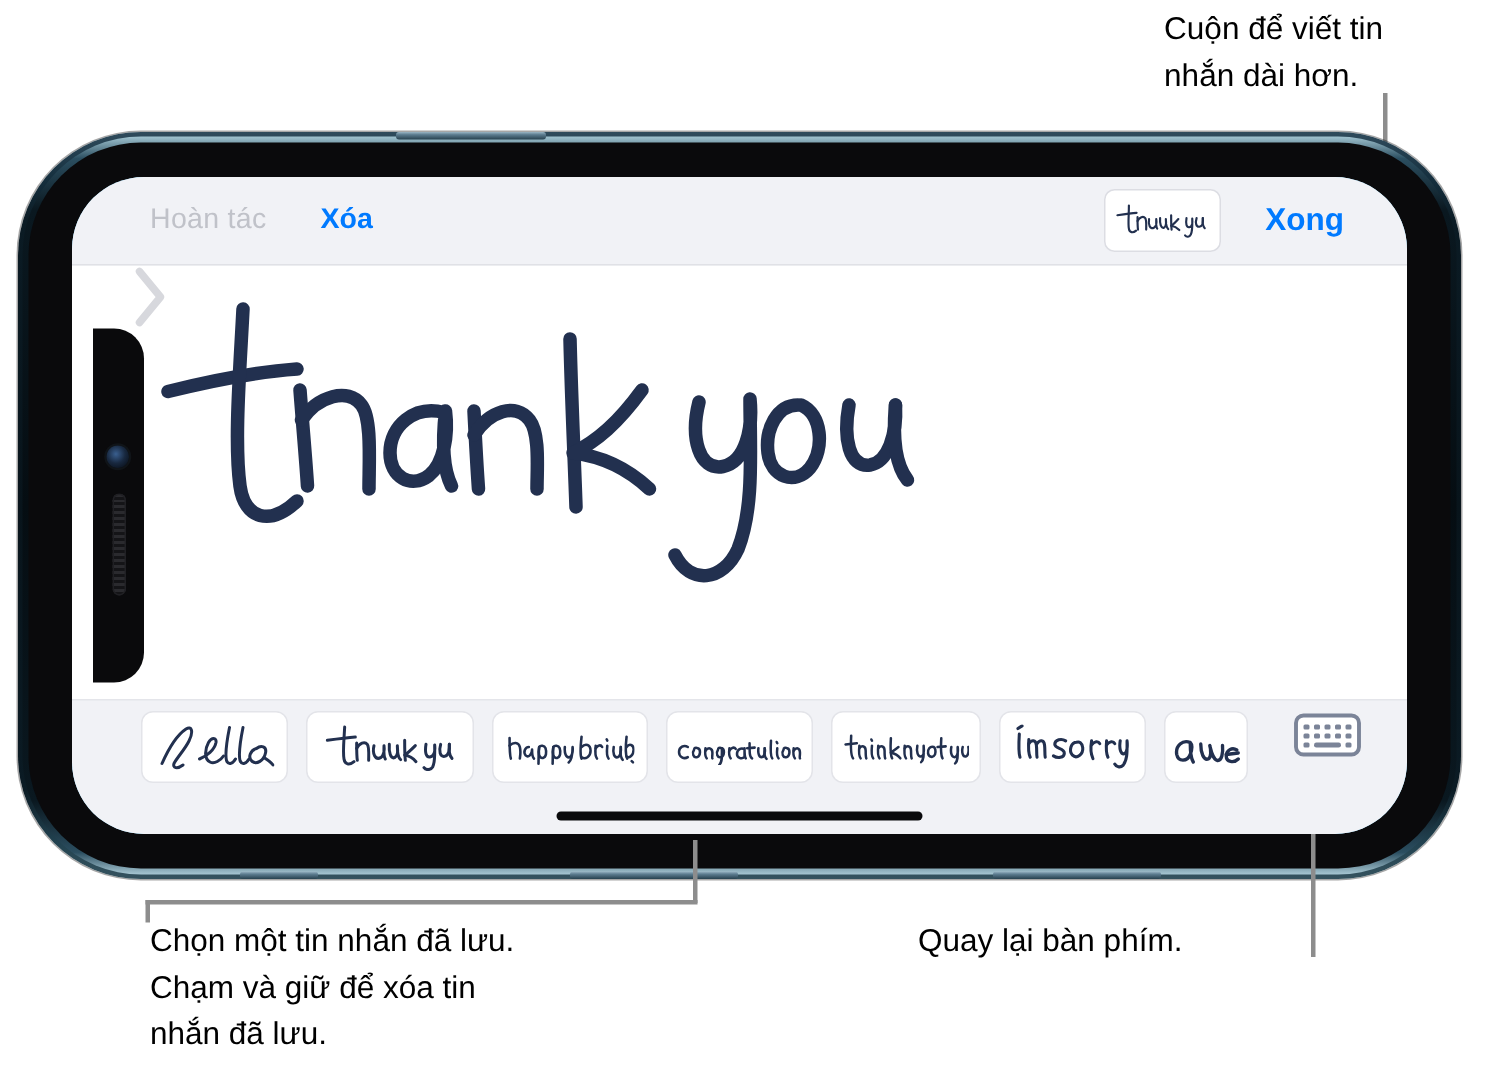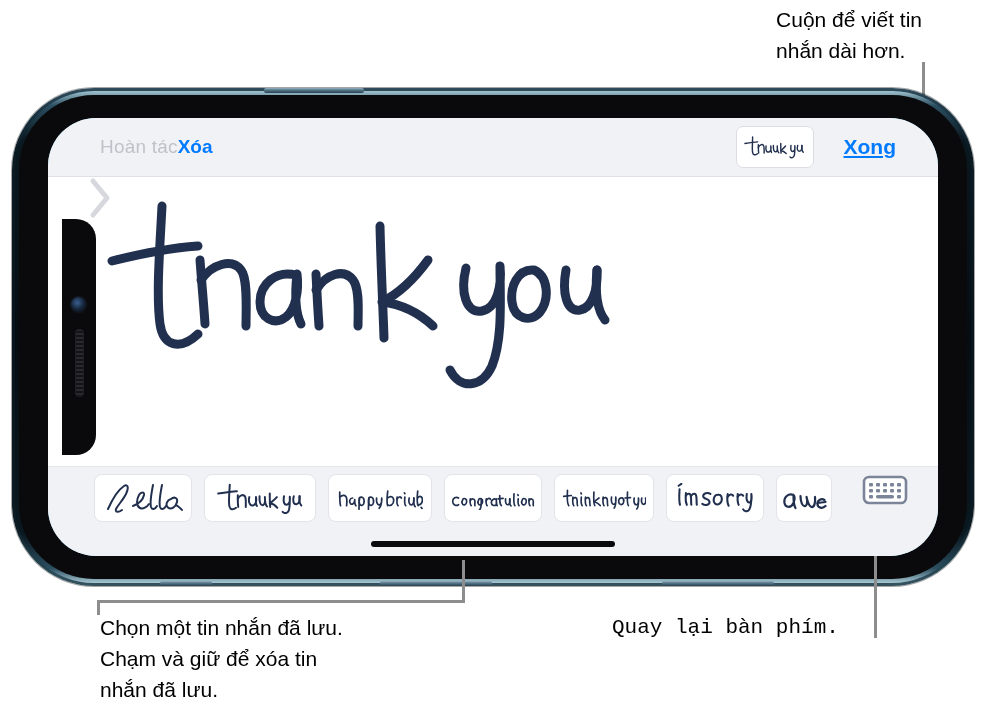--- a/index.html
+++ b/index.html
@@ -19,21 +19,21 @@
   
   .callout {
     position: absolute;
     font-size: 21px;
     line-height: 31px;
     color: #000;
     white-space: pre-line;
   }
   #callout-scroll { top: 4px; right: 68px; text-align: left; }
   #callout-saved  { left: 100px; top: 612px; width: 380px; }
-  #callout-kbd    { left: 612px; top: 612px; text-align: right; font-family: Liberation Mono, monospace; }
+  #callout-kbd    { left: 612px; top: 612px; text-align: right; }
 
   .lead-line {
     position: absolute;
     background: #8d8d8d;
   }
   .lead-v { width: 3px; }
   .lead-h { height: 3px; }
 
   
   #device {
@@ -119,39 +119,39 @@
     align-items: center;
     z-index: 4;
   }
   .tb-undo {
     margin-left: 52px;
     font-size: 19px;
     color: #c0c2c9;
     letter-spacing: .2px;
   }
   .tb-clear {
+    margin-left: 36px;
     font-size: 19px;
     color: #007aff;
     font-weight: 600;
   }
   .tb-spacer { flex: 1 1 auto; }
   .tb-chip {
     width: 76px; height: 40px;
     background: #ffffff;
     border: 1px solid #dcdde3;
     border-radius: 7px;
     display: flex; align-items: center; justify-content: center;
     overflow: hidden;
   }
   .tb-done {
     margin: 0 42px 0 30px;
     font-size: 21px;
     color: #007aff;
     font-weight: 700;
-    text-decoration: underline;
   }
 
   .canvas {
     position: absolute;
     left: 0; top: 58px; right: 0; bottom: 82px;
     background: #ffffff;
     overflow: hidden;
   }
   .canvas svg { position: absolute; left: 40px; top: 22px; }
 

